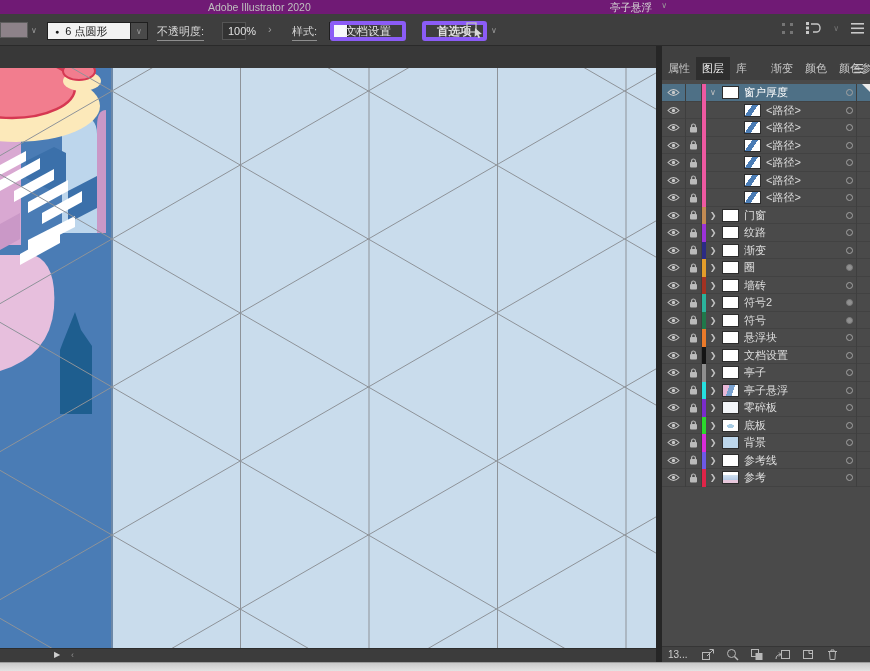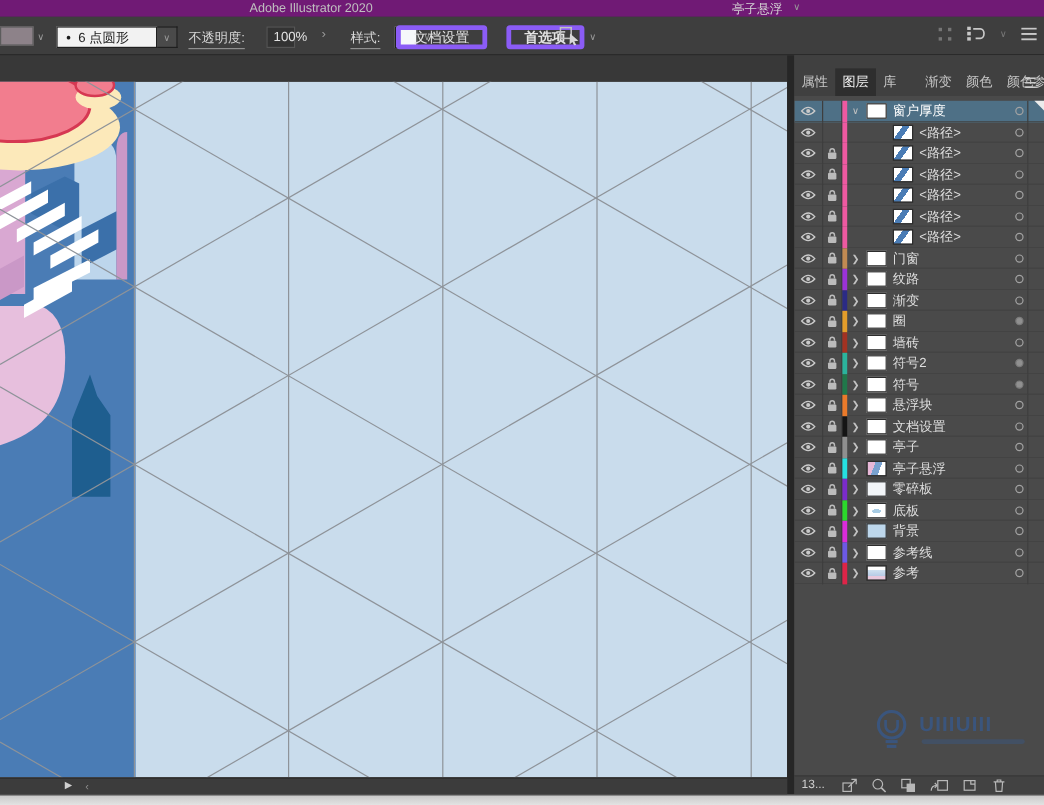--- a/index.html
+++ b/index.html
@@ -708,30 +708,20 @@
         <path d="M2.6,4 V2.9 a1.9,1.9 0 0 1 3.8,0 V4" fill="none" stroke="#bbbbbb" stroke-width="1.2"></path>
       </svg>
     </span>
     <span class="cbar" style="background: rgb(222, 36, 72);"></span>
     <span class="chevcell">❯</span>
     <span class="thumb t-photo"></span>
     <span class="lname">参考</span>
     <span class="target"></span>
   </div>
         </div>
-      <div class="watermark">
-        <svg width="34" height="40" viewBox="0 0 34 40">
-          <circle cx="17" cy="14" r="11" fill="none" stroke="#2e5fa8" stroke-width="2.5"></circle>
-          <path d="M12,10 v5 a5,5 0 0 0 10,0 v-5" fill="none" stroke="#2e5fa8" stroke-width="2.2"></path>
-          <line x1="12" y1="28" x2="22" y2="28" stroke="#2e5fa8" stroke-width="2.5"></line>
-          <line x1="13" y1="32" x2="21" y2="32" stroke="#2e5fa8" stroke-width="2.5"></line>
-        </svg>
-        <span class="wm-text">UIIIUIII</span>
-        <span class="wm-sub"></span>
-      </div>
     </div>
 
     <div class="panel-bottom">
       <span class="status-count">13...</span>
       <div class="pb-icons">
         <svg width="14" height="13" viewBox="0 0 14 13">
           <rect x="1.5" y="4.5" width="7" height="7" fill="none" stroke="#b8b8b8"></rect>
           <path d="M6,8 L12,2 M8.5,1.5 h4 v4" fill="none" stroke="#b8b8b8"></path>
         </svg>
         <svg width="13" height="13" viewBox="0 0 13 13">

